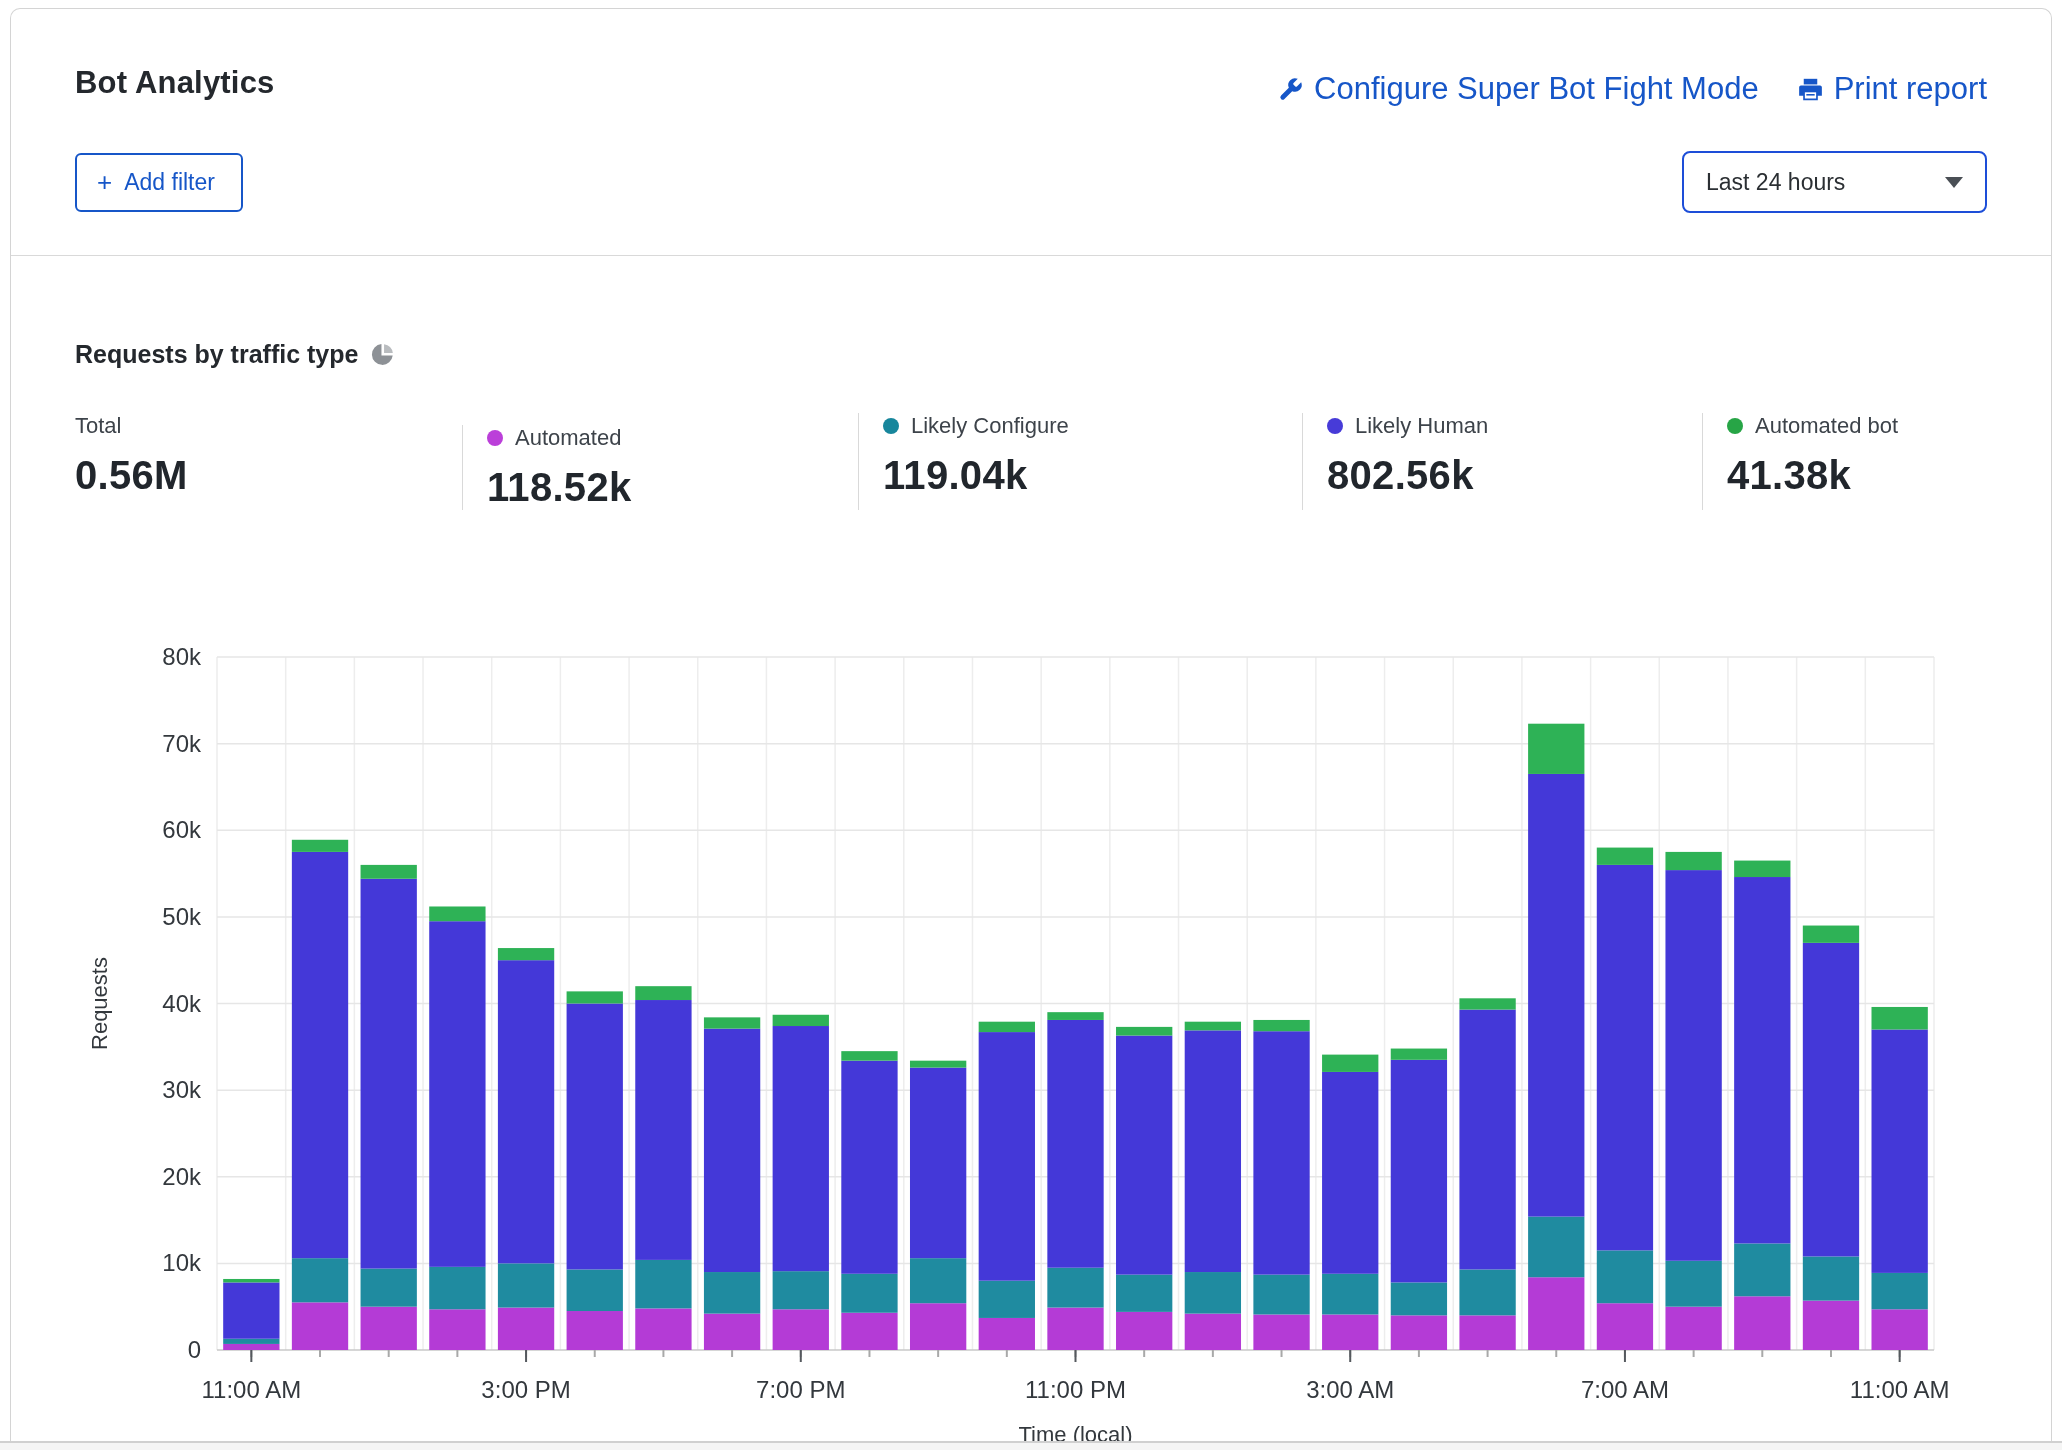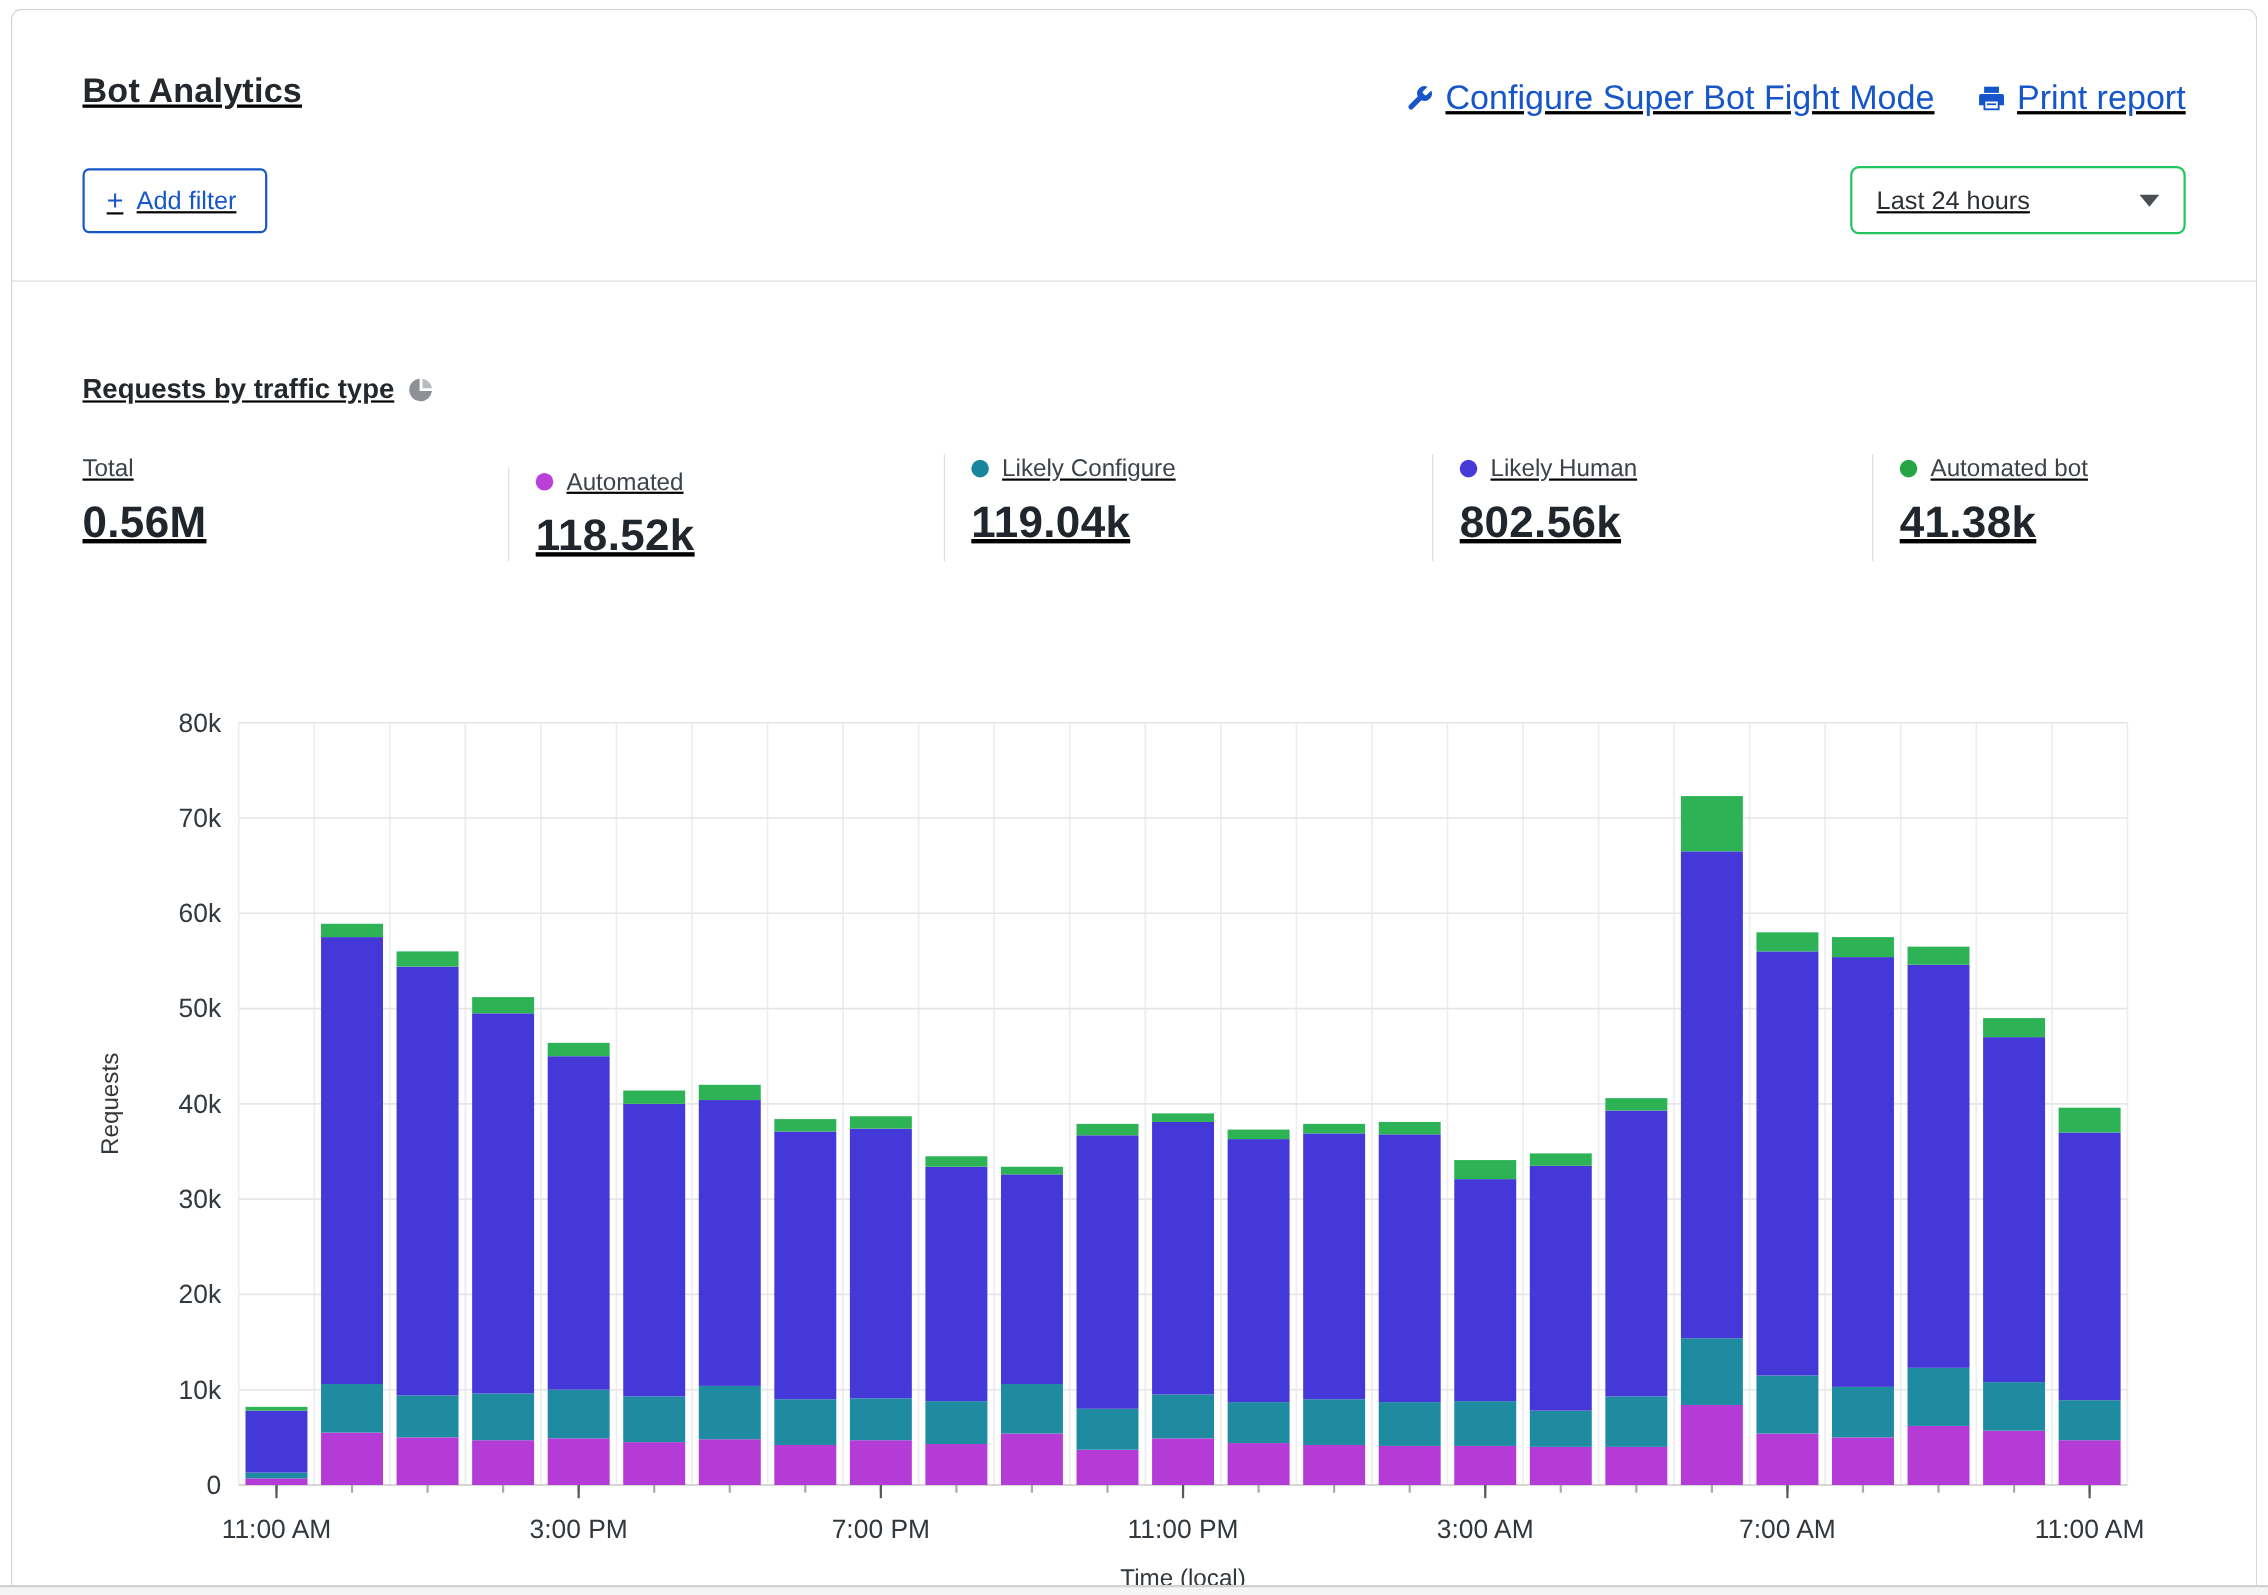--- a/index.html
+++ b/index.html
@@ -9,40 +9,40 @@
   .card {
     position:absolute; left:10px; top:8px; width:2042px; height:1434px;
     background:#fff; border:1px solid #d4d4d4; border-bottom:none;
     border-radius:10px 10px 0 0; overflow:hidden;
   }
   .bottom-strip {
     position:absolute; left:0; top:1441px; width:2062px; height:9px;
     background:#f5f5f5; border-top:2px solid #d0d0d0;
   }
 
-  .card-inner { padding:0 64px;text-decoration:underline; }
+  .card-inner { padding:0 64px; }
 
   
   .header-row { display:flex; justify-content:space-between; align-items:flex-start; padding-top:56px; }
   .page-title { font-size:31px; font-weight:700; color:#24282d; letter-spacing:0.2px; }
   .header-links { display:flex; align-items:center; gap:38px; margin-top:6px; }
   .hlink { display:flex; align-items:center; gap:10px; color:#1656c8; font-size:31px; cursor:pointer; }
   .hlink svg { display:block; }
 
   .controls-row { display:flex; justify-content:space-between; align-items:center; margin-top:44px; }
   .add-filter-btn {
     display:inline-flex; align-items:center; gap:12px;
     border:2px solid #1656c8; border-radius:6px; background:#fff;
     color:#1656c8; font-size:23px; padding:14px 26px 14px 20px; cursor:pointer;
     font-family:inherit;
   }
   .add-filter-btn .plus { font-size:26px; font-weight:400; line-height:20px; }
   .range-select {
     display:flex; align-items:center; justify-content:space-between;
-    width:305px; height:62px; border:2px solid #22c55e; border-radius:8px;
+    width:305px; height:62px; border:2px solid #1d4ed8; border-radius:8px;
     background:#fff; padding:0 22px; font-size:23px; color:#2b2f33; cursor:pointer;
   }
   .caret-down {
     width:0; height:0; border-left:9px solid transparent; border-right:9px solid transparent;
     border-top:11px solid #4a4f55;
   }
 
   .divider { height:1px; background:#d9d9d9; margin-top:42px; margin-left:-64px; margin-right:-64px; }
 
   

